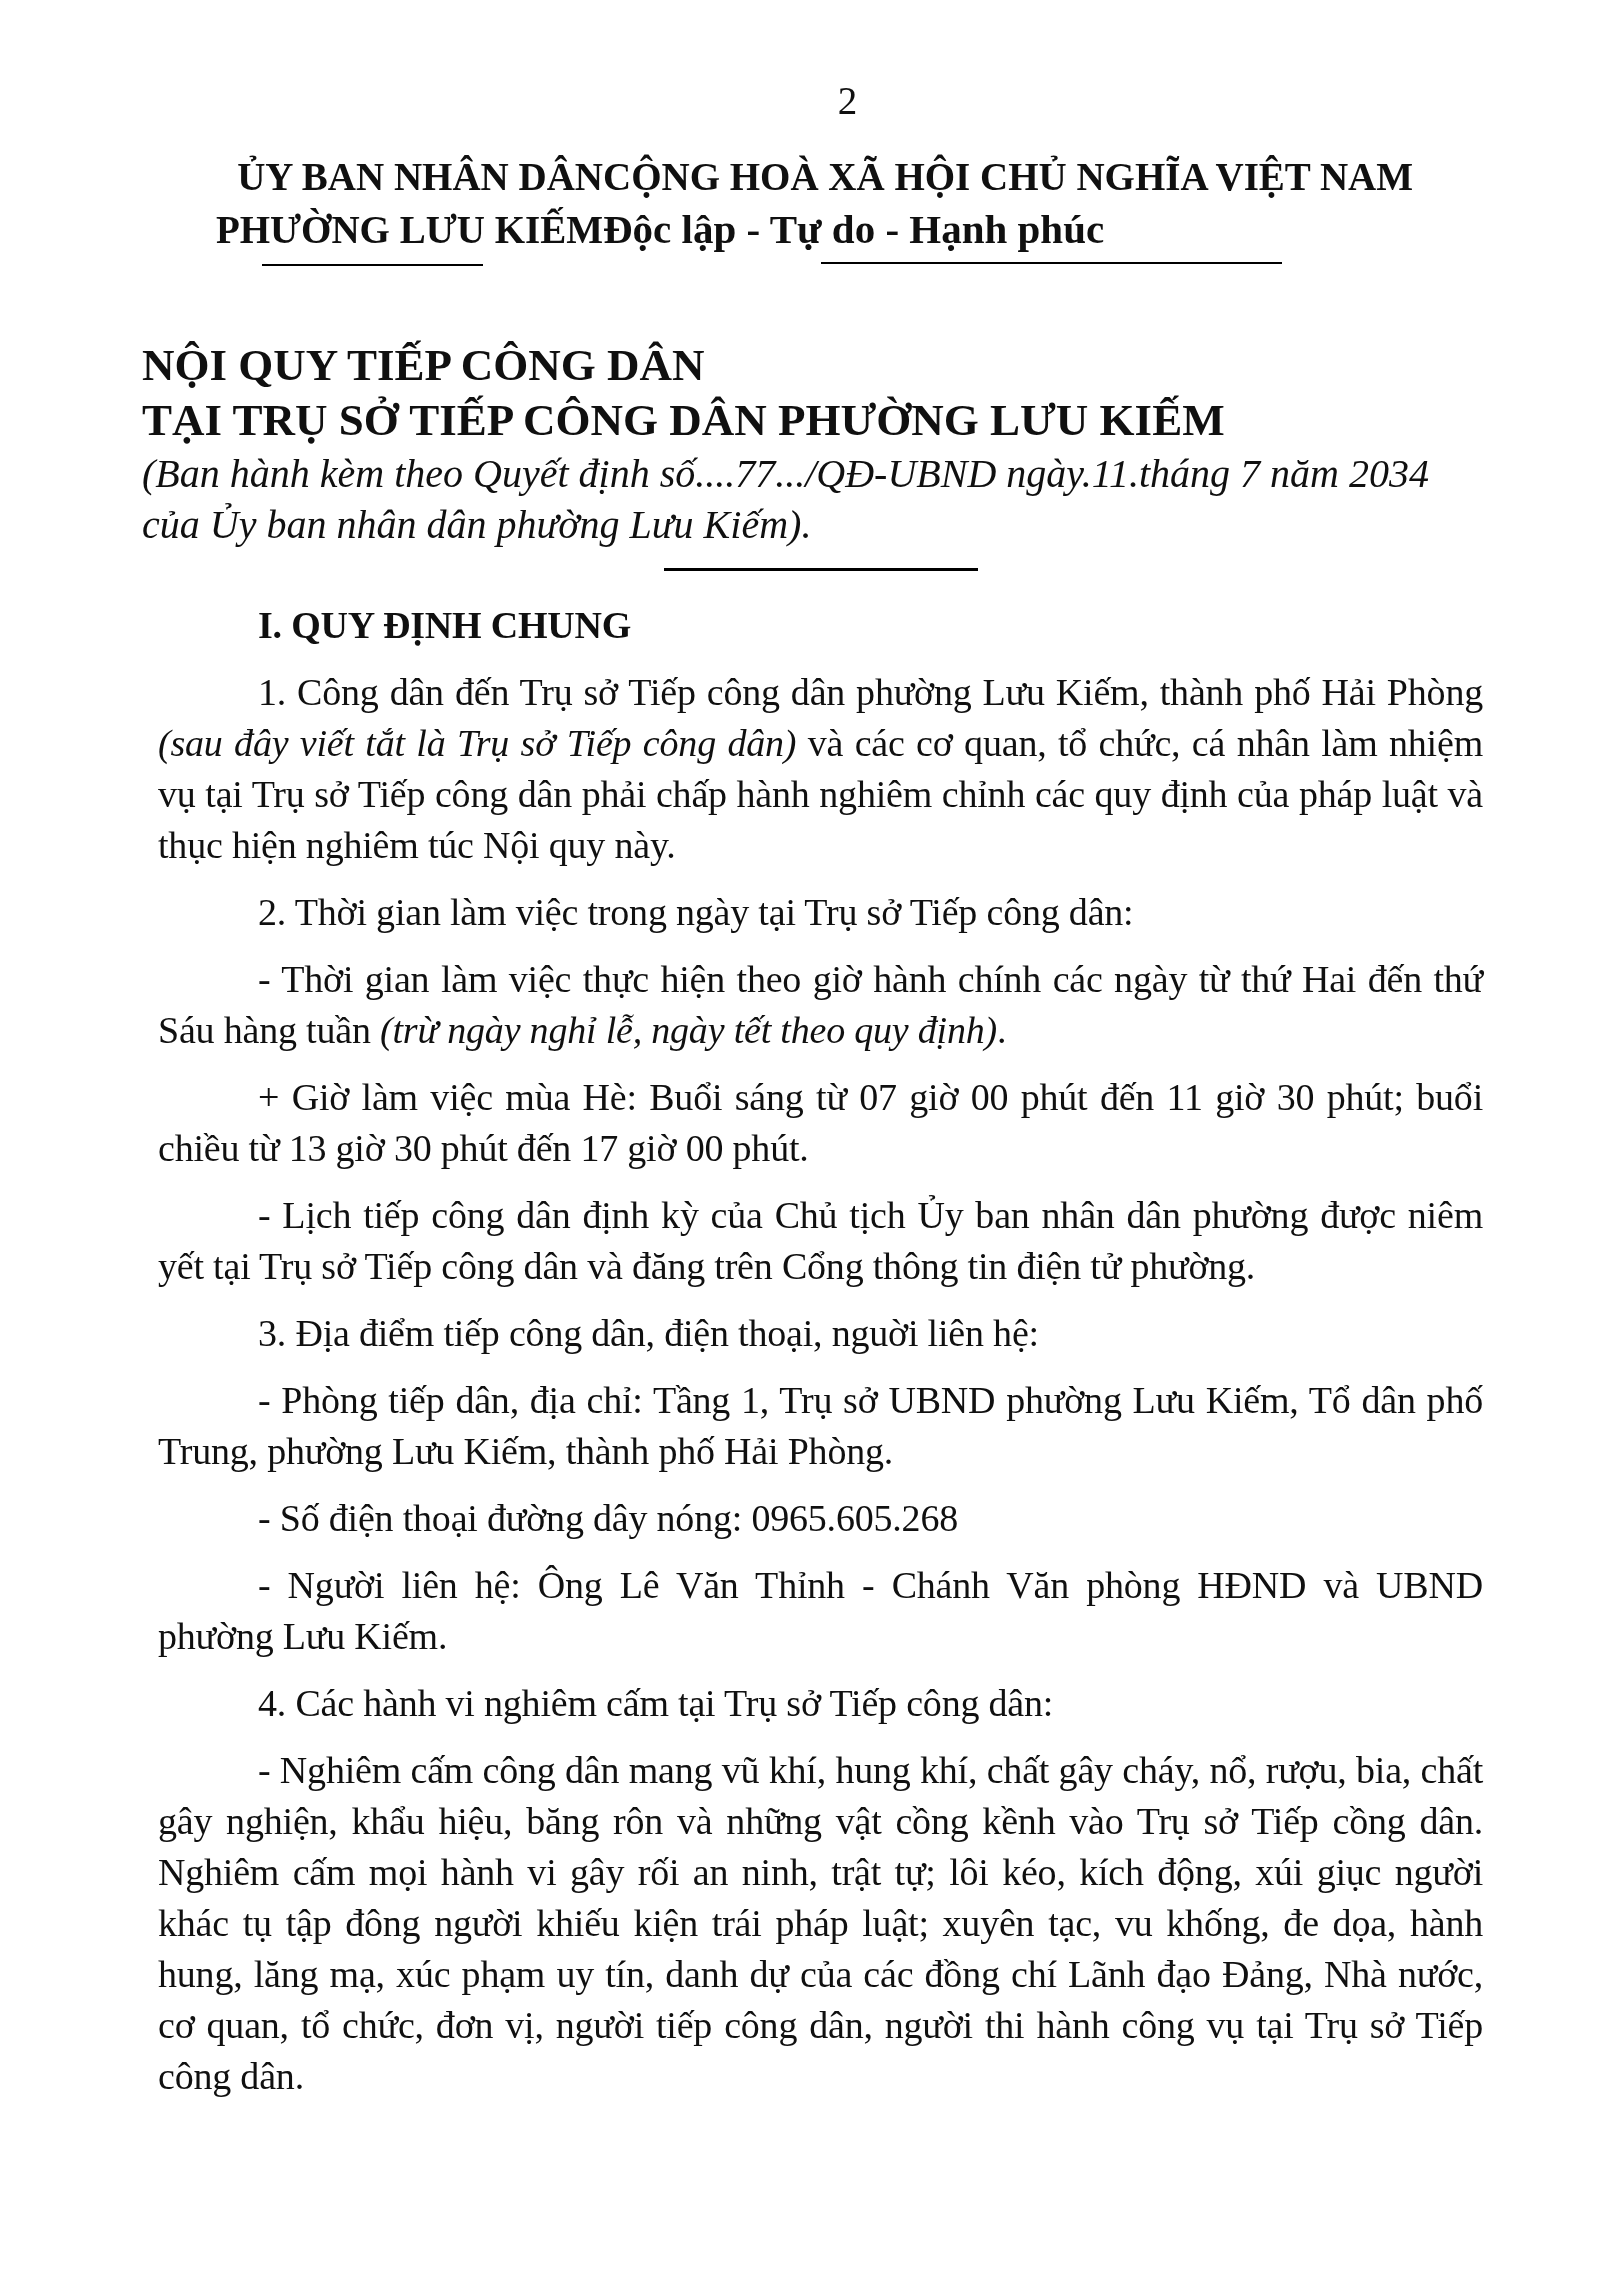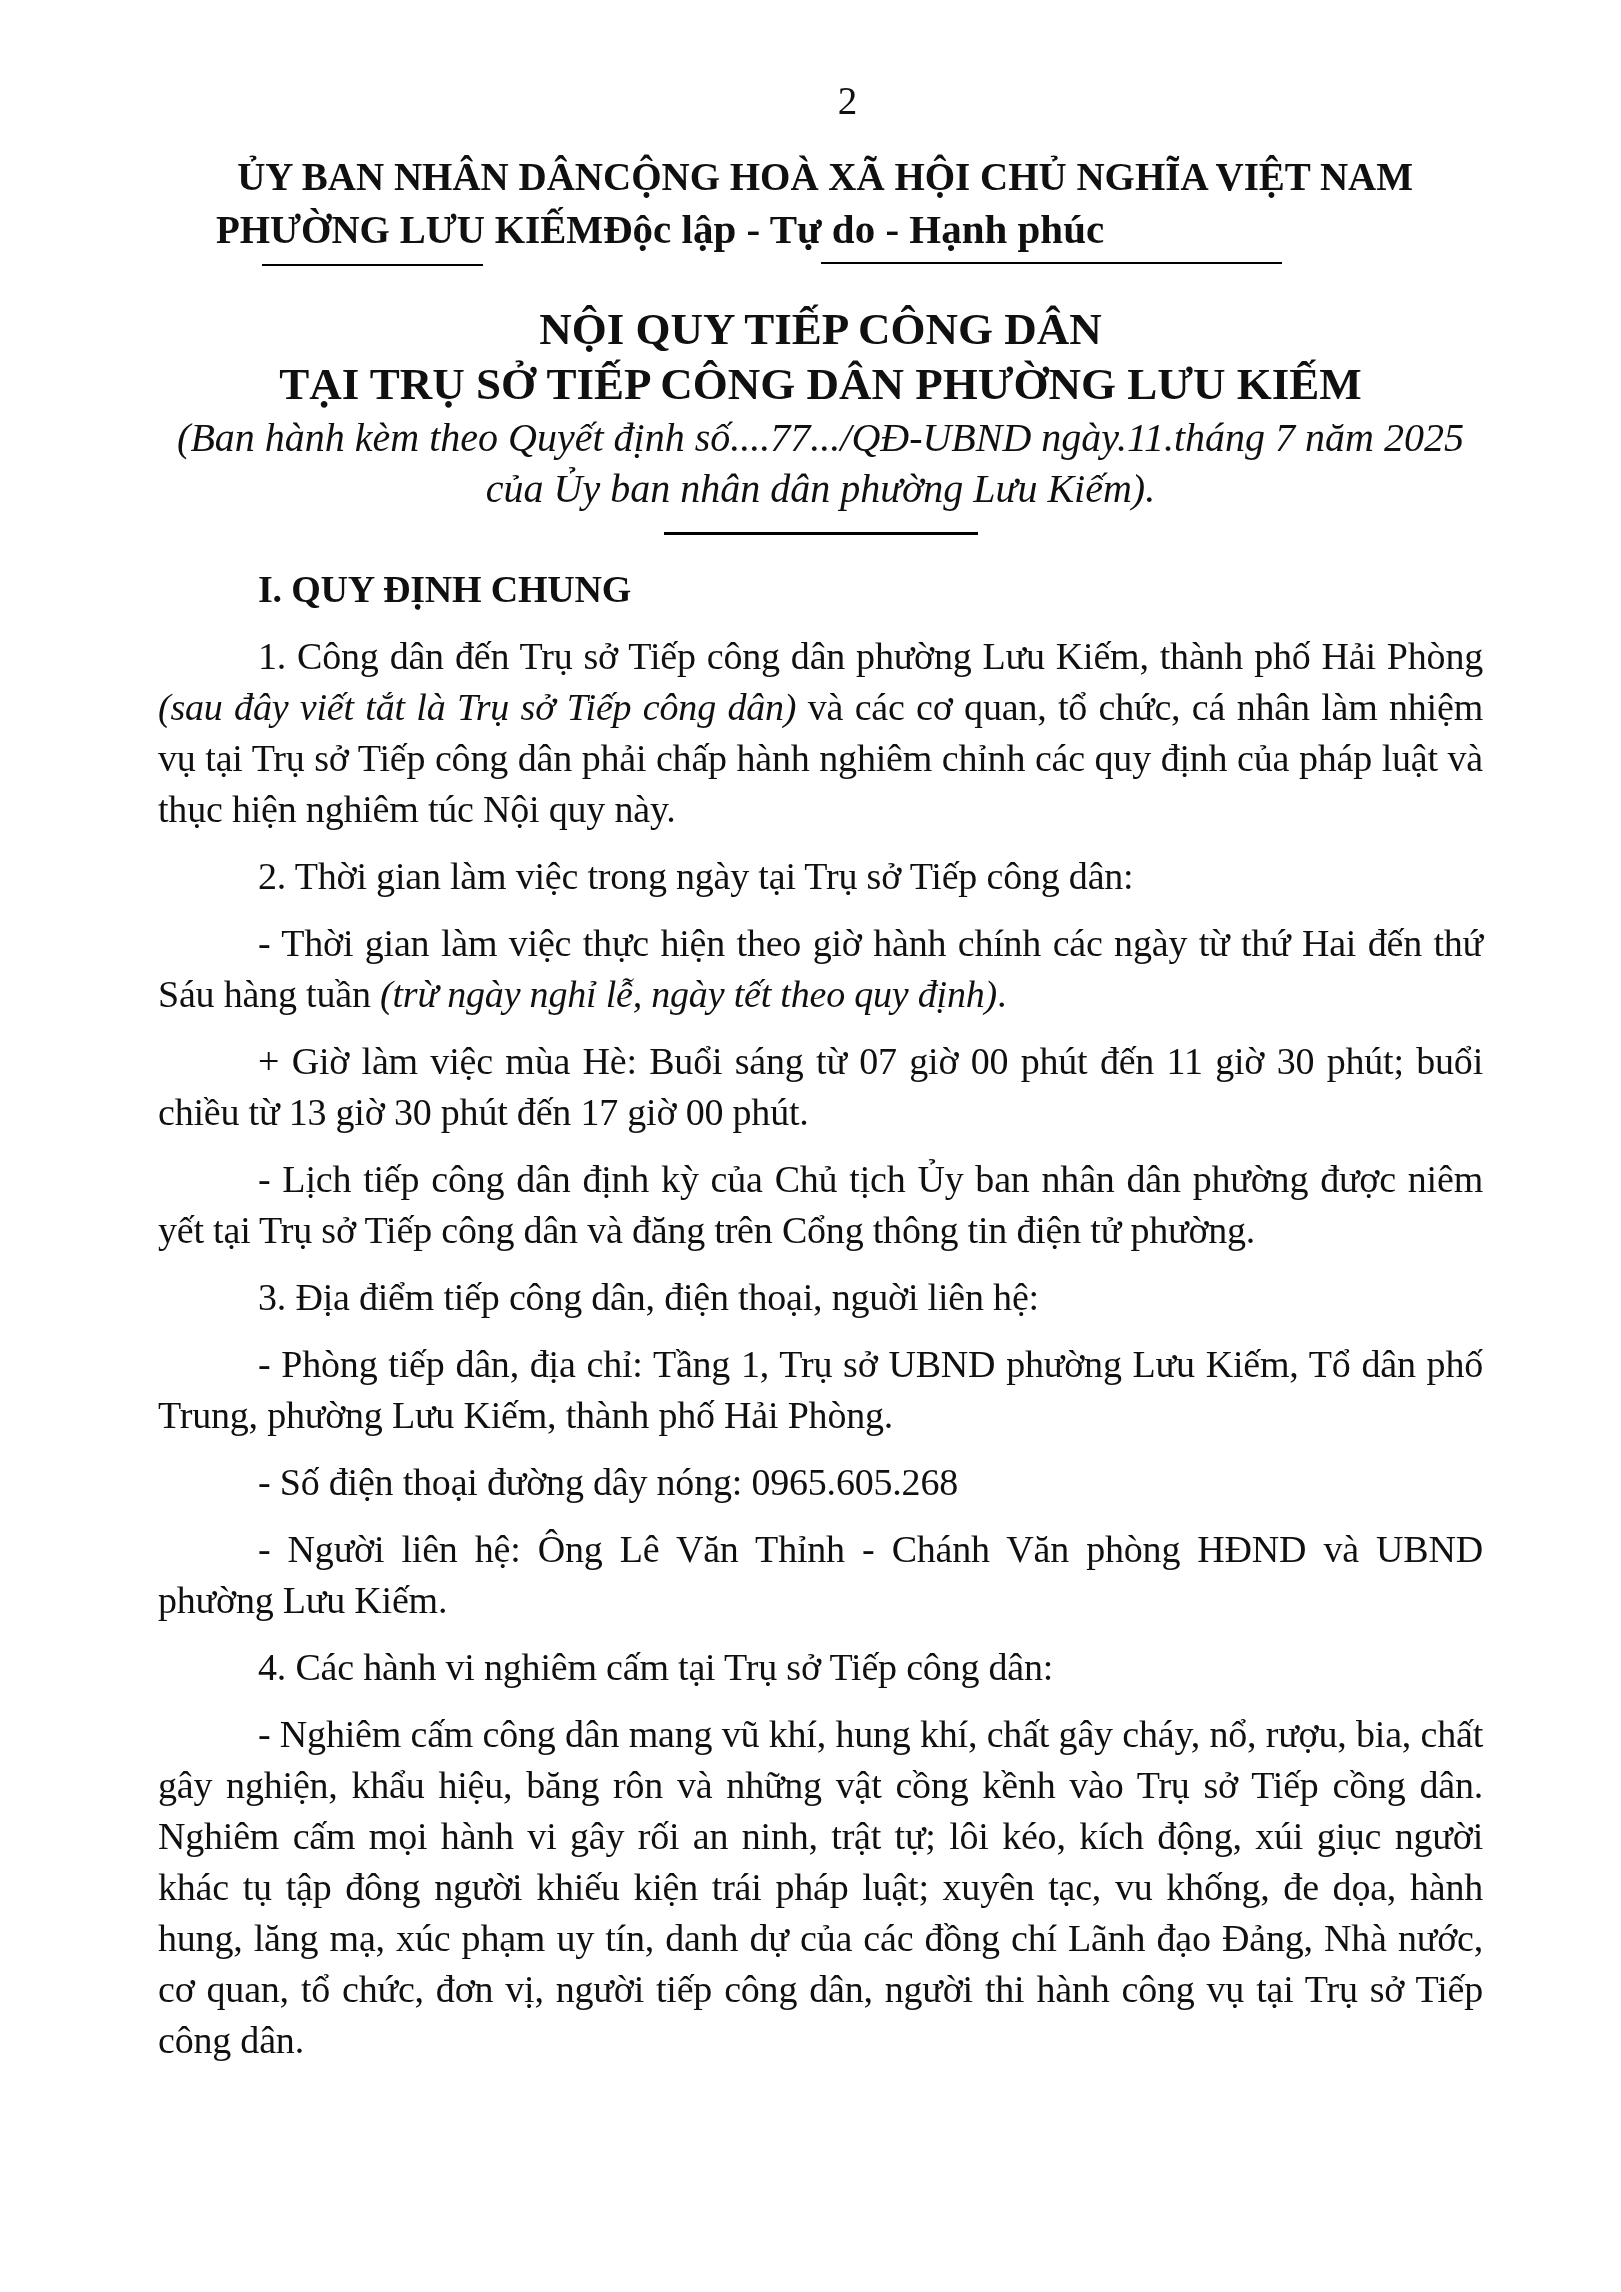--- a/index.html
+++ b/index.html
@@ -54,22 +54,21 @@
   }
   .rule-left {
     width: 221px;
     margin: 7.8px auto 0;
   }
   .rule-right {
     width: 461px;
     margin: 5.9px auto 0;
   }
   .title-block {
-    margin: 36px 122px 0 142px;
-    text-align: center;
+    margin: 72px 122px 0 142px;
   }
   .title-line {
     font-weight: bold;
     font-size: 45px;
     line-height: 55px;
   }
   .subtitle-line {
     font-style: italic;
     font-size: 40px;
     line-height: 51px;
@@ -115,21 +114,21 @@
     <div class="header-right">
       <div>CỘNG HOÀ XÃ HỘI CHỦ NGHĨA VIỆT NAM</div>
       <div class="motto">Độc lập - Tự do - Hạnh phúc</div>
       <div class="rule rule-right"></div>
     </div>
   </div>
 
   <div class="title-block">
     <div class="title-line">NỘI QUY TIẾP CÔNG DÂN</div>
     <div class="title-line">TẠI TRỤ SỞ TIẾP CÔNG DÂN PHƯỜNG LƯU KIẾM</div>
-    <div class="subtitle-line">(Ban hành kèm theo Quyết định số....77.../QĐ-UBND ngày.11.tháng 7 năm 2025</div>
+    <div class="subtitle-line">(Ban hành kèm theo Quyết định số....77.../QĐ-UBND ngày.11.tháng 7 năm 2034</div>
     <div class="subtitle-line">của Ủy ban nhân dân phường Lưu Kiếm).</div>
     <div class="rule-title"></div>
   </div>
 
   <div class="doc-body">
     <p class="section-heading">I. QUY ĐỊNH CHUNG</p>
 
     <p><span>1. Công dân đến Trụ sở Tiếp công dân phường Lưu Kiếm, thành phố Hải Phòng </span><span class="it">(sau đây viết tắt là Trụ sở Tiếp công dân)</span><span> và các cơ quan, tổ chức, cá nhân làm nhiệm vụ tại Trụ sở Tiếp công dân phải chấp hành nghiêm chỉnh các quy định của pháp luật và thục hiện nghiêm túc Nội quy này.</span></p>
 
     <p><span>2. Thời gian làm việc trong ngày tại Trụ sở Tiếp công dân:</span></p>

